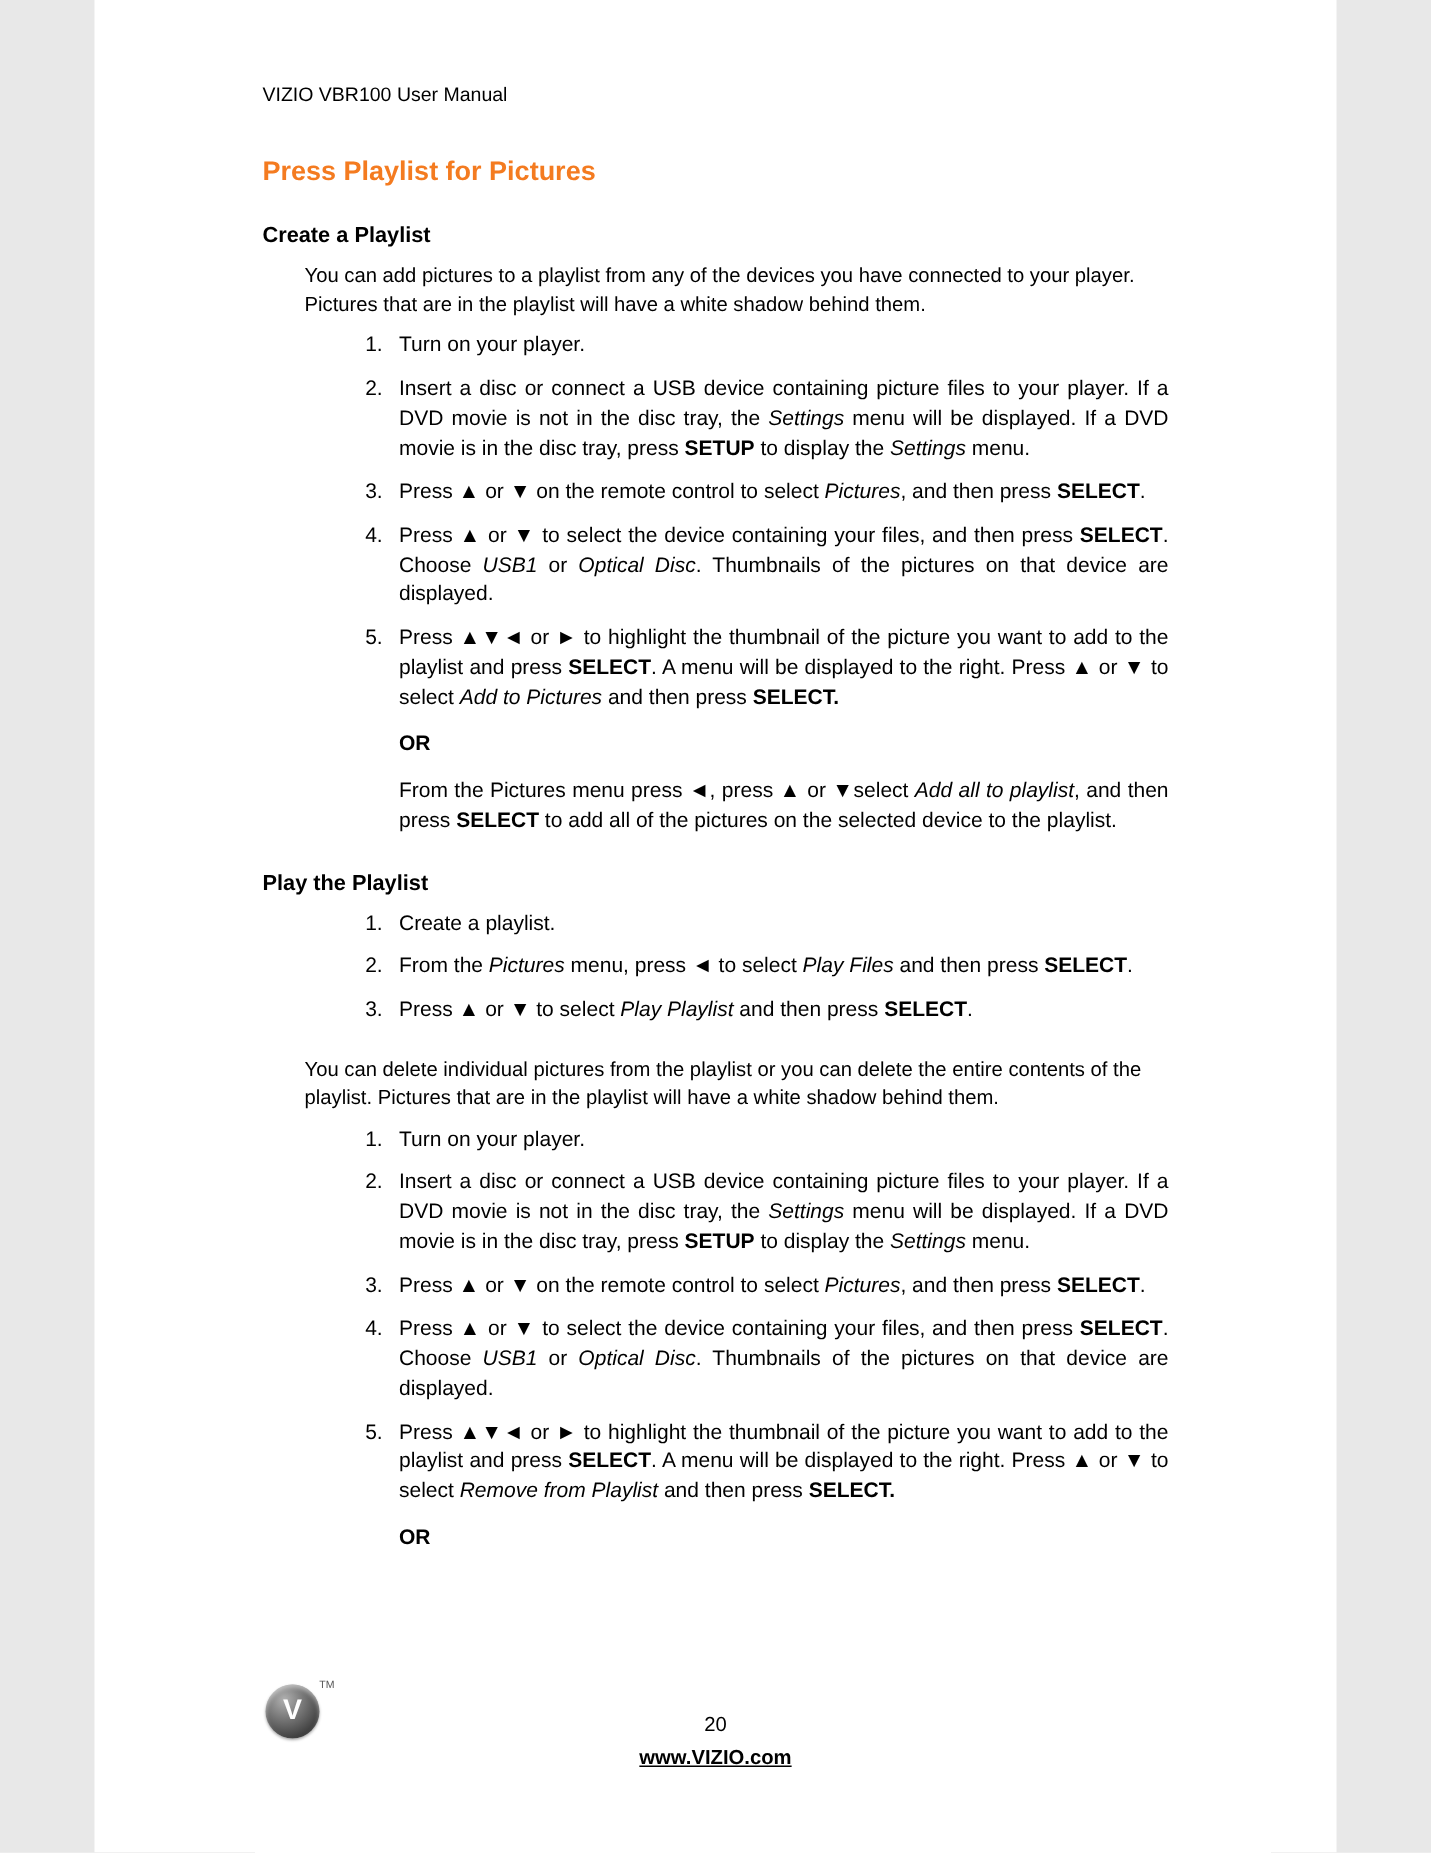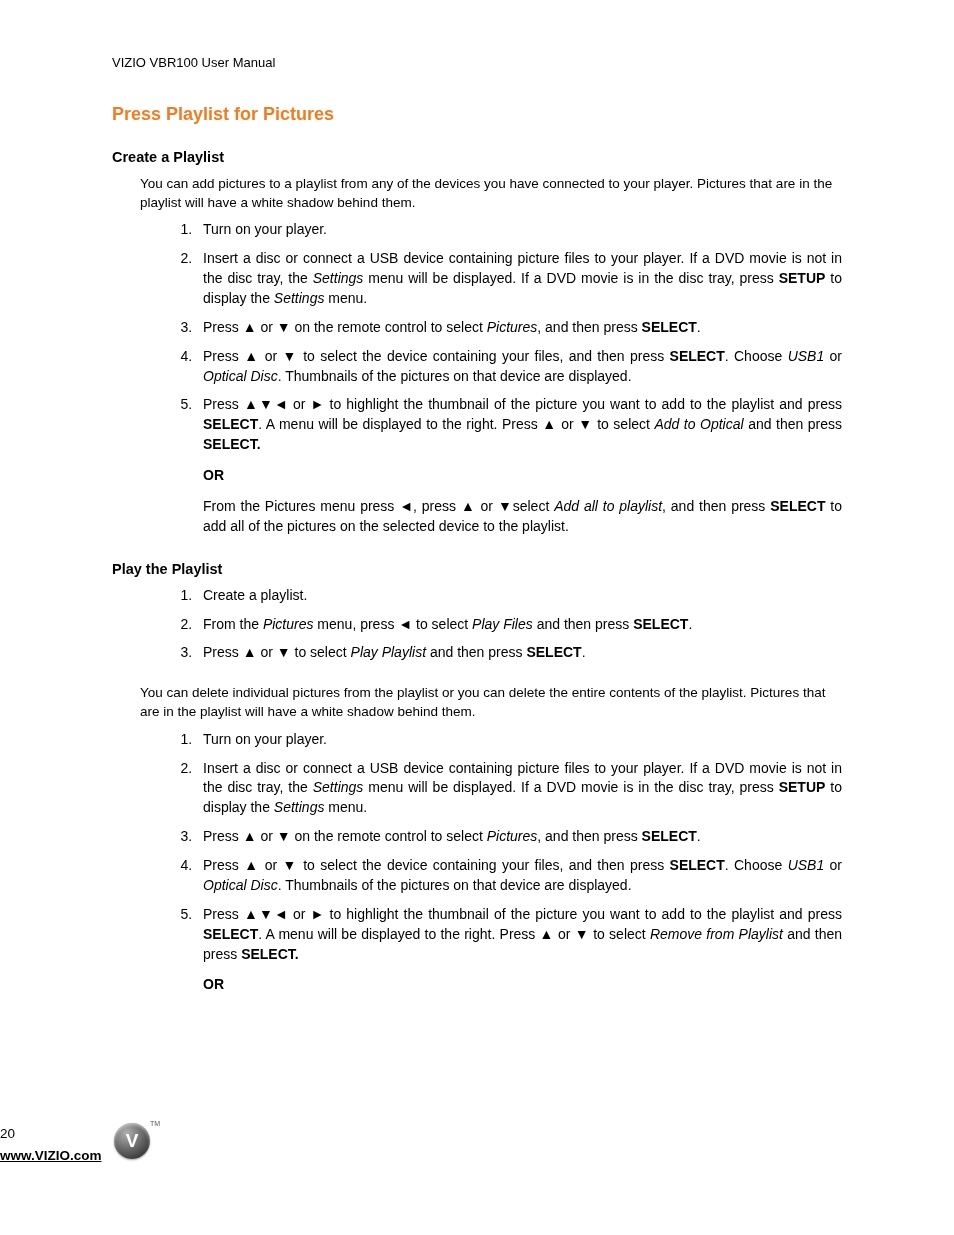--- a/index.html
+++ b/index.html
@@ -1,20 +1,20 @@
 <!DOCTYPE html>
 <html><head>
 <meta charset="utf-8">
 <style>
   * { box-sizing: border-box; }
   html,body { margin:0; padding:0; background:#e8e8e8; }
   body { font-family:"Liberation Sans","DejaVu Sans",sans-serif; color:#000; }
   .page {
     position:relative;
-    width:954px; height:1235px;
+    width:828px; height:1235px;
     margin:0 auto;
     background:#fff;
     padding:55px 112px 0 112px;
     overflow:hidden;
   }
   .header { font-size:13px; color:#000; margin:0 0 34px 0; }
   .doc-title {
     color:#F47B20;
     font-size:18px;
     font-weight:bold;
@@ -40,23 +40,23 @@
     font-size:14px;
     line-height:1.42;
     text-align:justify;
   }
   ol.steps li p { margin:0; }
   ol.steps li p + p { margin-top:11px; }
   .b { font-weight:bold; }
   .i { font-style:italic; }
   .footer {
     position:absolute;
-    left:0; bottom:68px;
+    left:0; bottom:52px;
     width:100%;
-    text-align:left;
+    text-align:center;
   }
   .page-number { font-size:13.5px; line-height:22px; }
   .site-url { font-size:13.5px; font-weight:bold; line-height:22px;text-decoration:underline; }
   .logo {
     position:absolute;
     left:114px; bottom:76px;
     width:36px; height:36px;
     border-radius:50%;
     background: radial-gradient(circle at 35% 28%, #b0b0b0 0%, #7a7a7a 35%, #3f3f3f 75%, #1f1f1f 100%);
     box-shadow: inset 0 2px 3px rgba(255,255,255,0.5), 0 1px 2px rgba(0,0,0,0.35);
@@ -96,21 +96,21 @@
         <li>
           <p><span>Insert a disc or connect a USB device containing picture files to your player. If a DVD movie is not in the disc tray, the </span><span class="i">Settings</span><span> menu will be displayed. If a DVD movie is in the disc tray, press </span><span class="b">SETUP</span><span> to display the </span><span class="i">Settings</span><span> menu.</span></p>
         </li>
         <li>
           <p><span>Press ▲ or ▼ on the remote control to select </span><span class="i">Pictures</span><span>, and then press </span><span class="b">SELECT</span><span>.</span></p>
         </li>
         <li>
           <p><span>Press ▲ or ▼ to select the device containing your files, and then press </span><span class="b">SELECT</span><span>. Choose </span><span class="i">USB1</span><span> or </span><span class="i">Optical Disc</span><span>. Thumbnails of the pictures on that device are displayed.</span></p>
         </li>
         <li>
-          <p><span>Press ▲▼◄ or ► to highlight the thumbnail of the picture you want to add to the playlist and press </span><span class="b">SELECT</span><span>. A menu will be displayed to the right. Press ▲ or ▼ to select </span><span class="i">Add to Optical</span><span> and then press </span><span class="b">SELECT.</span></p>
+          <p><span>Press ▲▼◄ or ► to highlight the thumbnail of the picture you want to add to the playlist and press </span><span class="b">SELECT</span><span>. A menu will be displayed to the right. Press ▲ or ▼ to select </span><span class="i">Add to Pictures</span><span> and then press </span><span class="b">SELECT.</span></p>
           <p><span class="b">OR</span></p>
           <p><span>From the Pictures menu press ◄, press ▲ or ▼select </span><span class="i">Add all to playlist</span><span>, and then press </span><span class="b">SELECT</span><span> to add all of the pictures on the selected device to the playlist.</span></p>
         </li>
       </ol>
       <h2 class="section-heading">Play the Playlist</h2>
       <ol class="steps">
         <li>
           <p><span>Create a playlist.</span></p>
         </li>
         <li>

